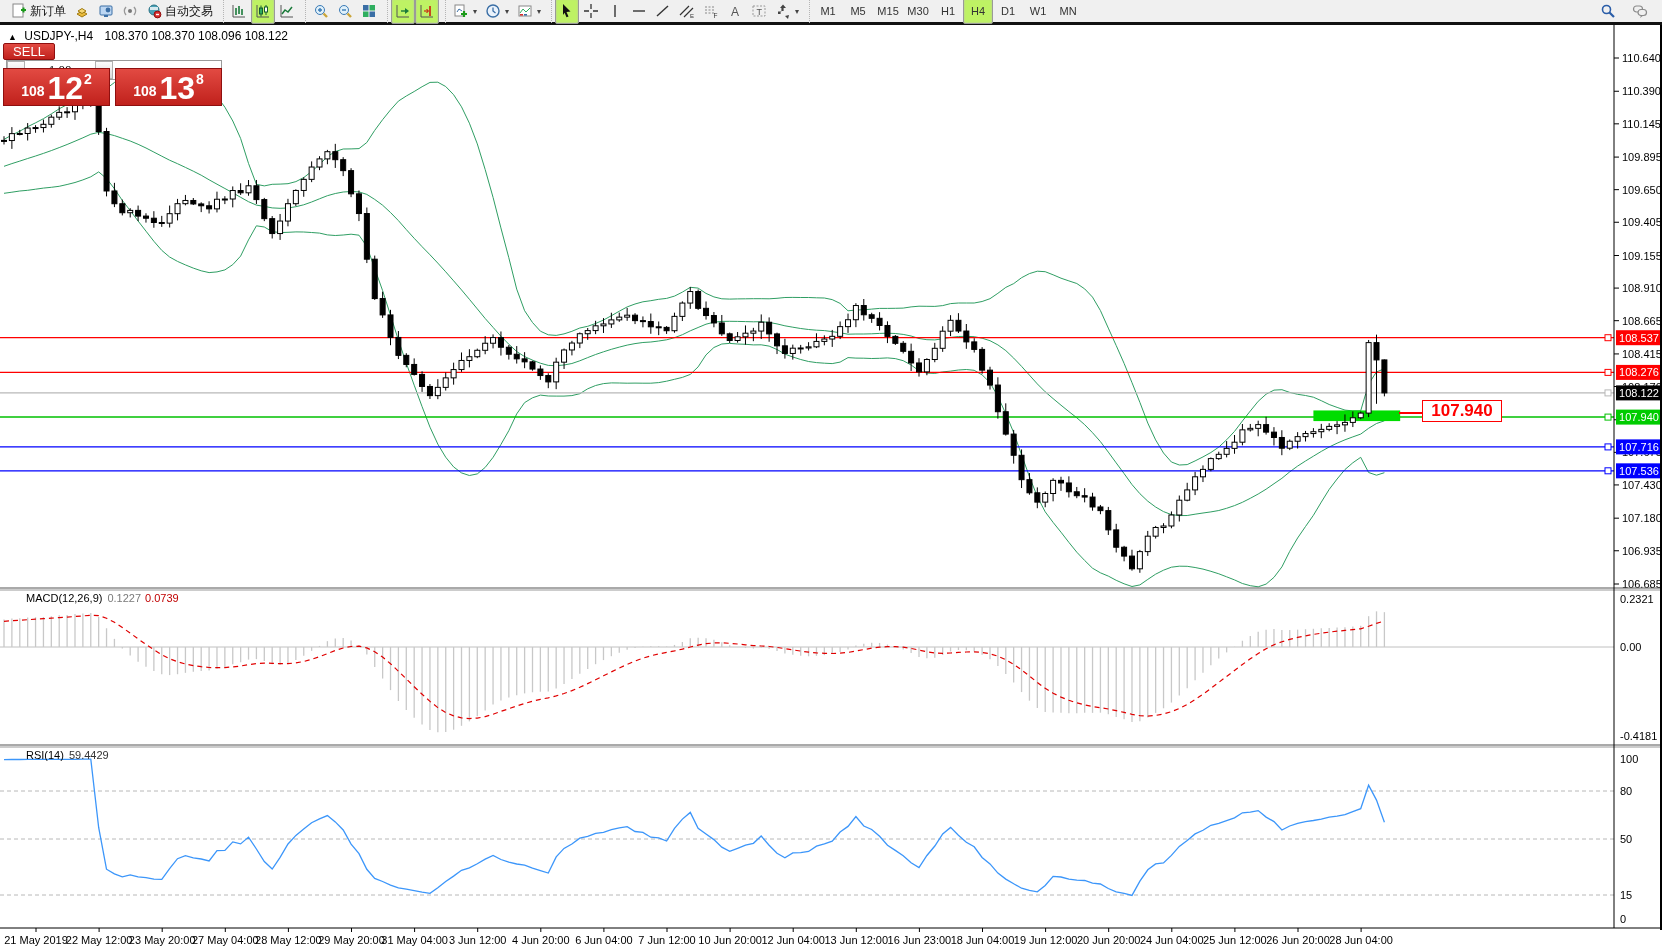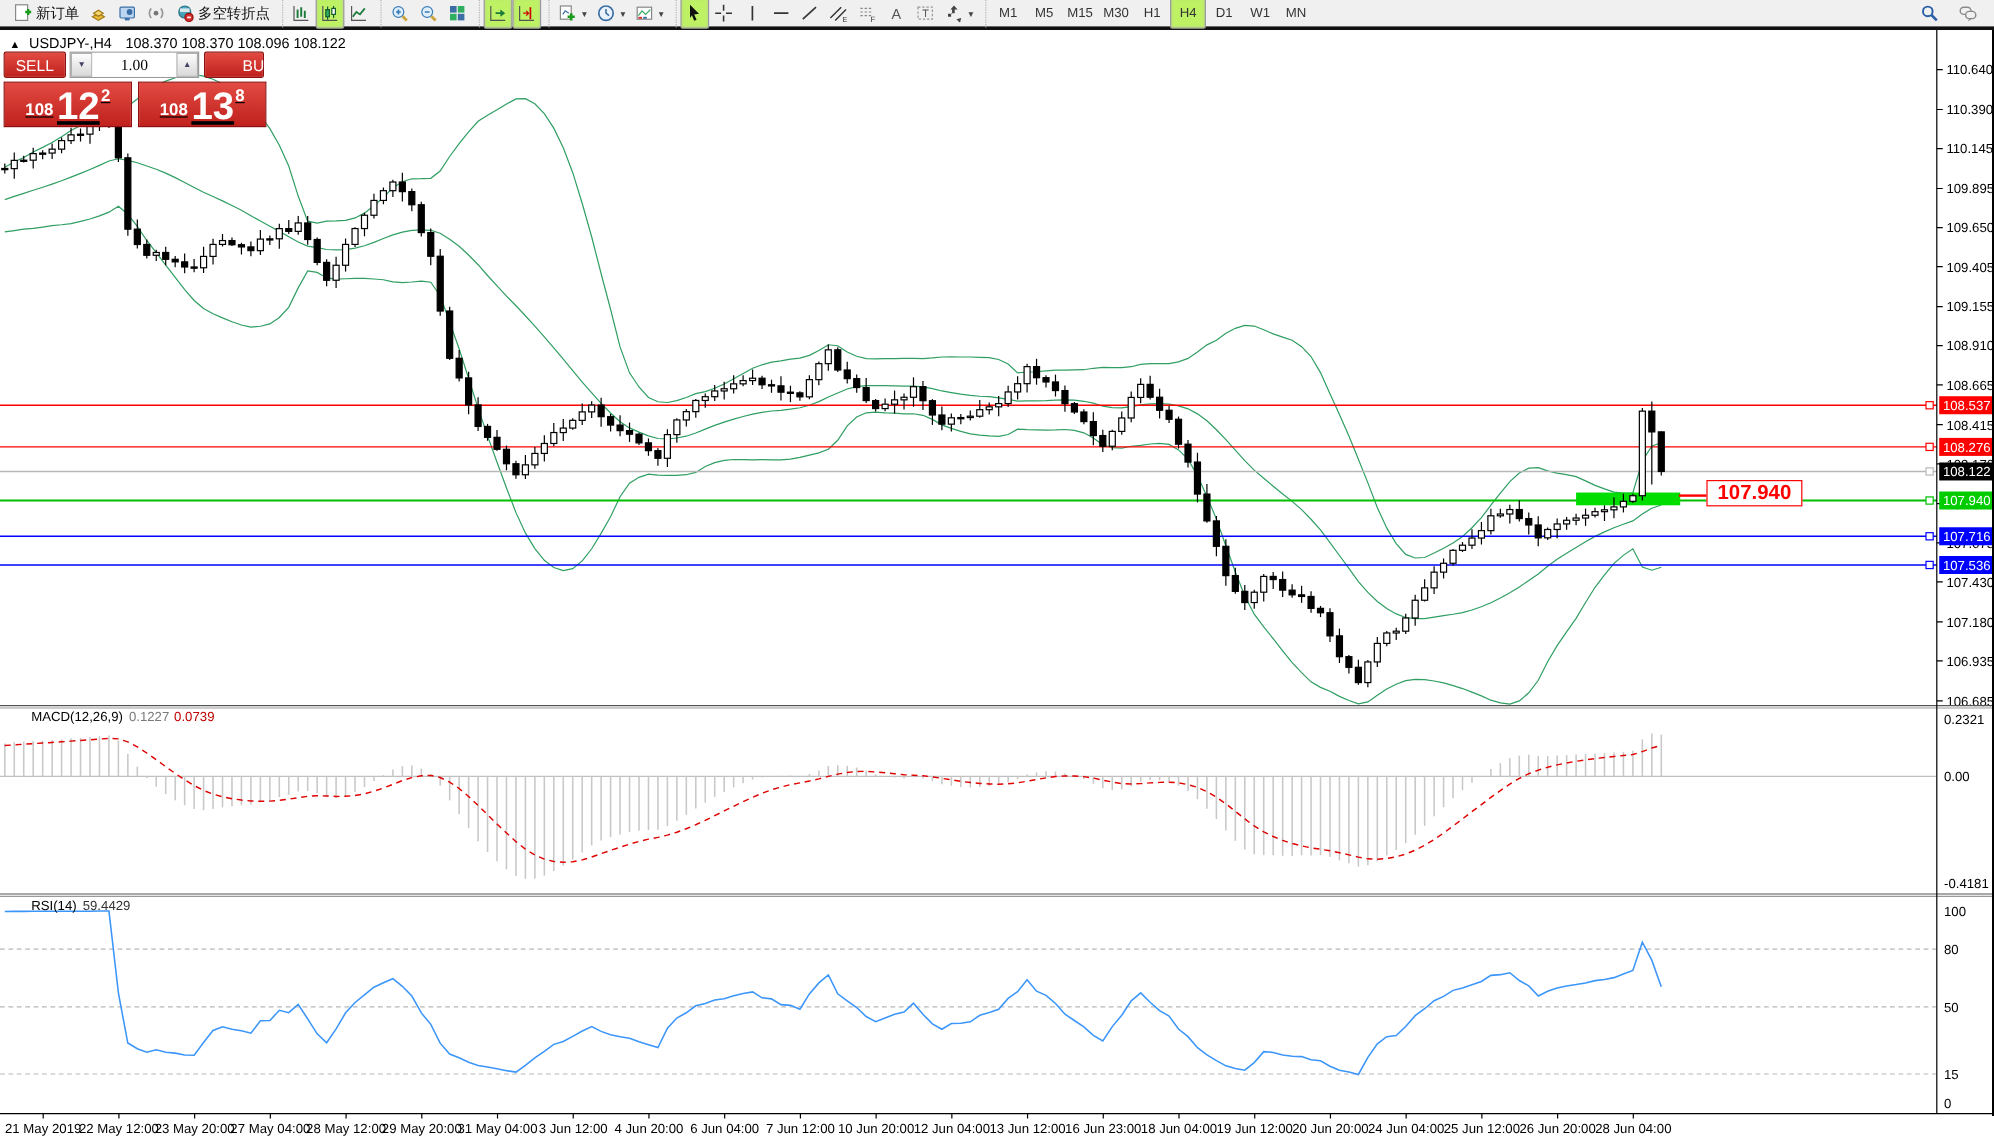--- a/index.html
+++ b/index.html
@@ -24,30 +24,30 @@
   
   .chart-area { position:relative; width:1662px; height:922px; background:#fff; }
   .chart-area .rborder { position:absolute; right:0; top:0; width:2px; height:905px; background:#000; }
   #chart-svg { position:absolute; left:0; top:0; }
 
   .chart-title { position:absolute; left:8px; top:4px; font-size:12px; color:#000; }
   .chart-title .tri { font-size:9px; margin-right:4px; }
 
   
   .trade-panel { position:absolute; left:3px; top:18px; width:219px; }
-  .tp-row1 { display:flex; height:22px; }
+  .tp-row1 { display:flex; height:22px;flex-direction:column; }
   .btn-red { background:linear-gradient(#e24a42,#c0211c); border:1px solid #8f0f0f; color:#fff;
              font-size:13px; display:flex; align-items:center; justify-content:center; }
   .sellbtn { width:52px; border-radius:2px; }
   .buybtn { width:50px; margin-left:4px; border-radius:2px;padding-left:41px; }
   .spin { display:flex; margin-left:3px; height:22px; border:1px solid #9a9a9a; background:#fff; }
   .spinbtn { width:18px; background:linear-gradient(#fdfdfd,#d9d9d9); border:1px solid #b0b0b0;
              font-size:7px; color:#446; display:flex; align-items:center; justify-content:center; }
   .vol { width:70px; border:none; text-align:center; font-size:13px; font-family:Liberation Serif, serif; outline:none; }
-  .tp-row2 { display:flex; margin-top:3px;text-decoration:underline; }
+  .tp-row2 { display:flex; margin-top:3px; }
   .bigbox { height:38px; display:flex; align-items:flex-end; justify-content:center; padding-bottom:2px; }
   .bid { width:107px; } .ask { width:107px; margin-left:5px; }
   .bb-small { font-size:14px; font-weight:bold; margin:0 3px 4px 0; }
   .bb-big   { font-size:32px; font-weight:bold; line-height:30px; }
   .bb-sup   { font-size:14px; font-weight:bold; margin:2px 0 0 1px; align-self:flex-start; }
 
   .cn-note { position:absolute; left:1120px; top:352px; font-size:33px; font-weight:bold;
              color:#2be52b; text-shadow:2px 2px 1px #3a3a3a; letter-spacing:2px; }
   .callout { position:absolute; left:1422px; top:375px; width:80px; height:22px; border:1px solid #f00;
              background:#fff; color:#f00; font-size:17px; font-weight:bold;
@@ -90,21 +90,21 @@
           <path d="M4 4a6 6 0 0 0 0 8M12 4a6 6 0 0 1 0 8" fill="none" stroke="#999" stroke-width="1.5"></path>
         </svg>
     </div>
     <div class="tbtn">
       <svg class="ic" viewBox="0 0 16 16">
           <circle cx="8" cy="7" r="5" fill="#4aa3b8" stroke="#2a7285"></circle>
           <rect x="4" y="4" width="8" height="3" fill="#d7e9ef"></rect>
           <circle cx="11.5" cy="11.5" r="3.4" fill="#d62e2e" stroke="#8f0f0f"></circle>
           <rect x="10" y="10.8" width="3" height="1.4" fill="#fff"></rect>
         </svg>
-      <span class="lbl">多空转折点</span>
+      <span class="lbl">自动交易</span>
     </div>
   </div>
 
   <div class="tgroup">
     <div class="tbtn">
       <svg class="ic" viewBox="0 0 16 16">
           <path d="M2 2v12h12" stroke="#555" fill="none"></path>
           <path d="M5 5v7M8 3v8M11 6v6" stroke="#1a7a3a" stroke-width="1.6"></path>
         </svg>
     </div>

